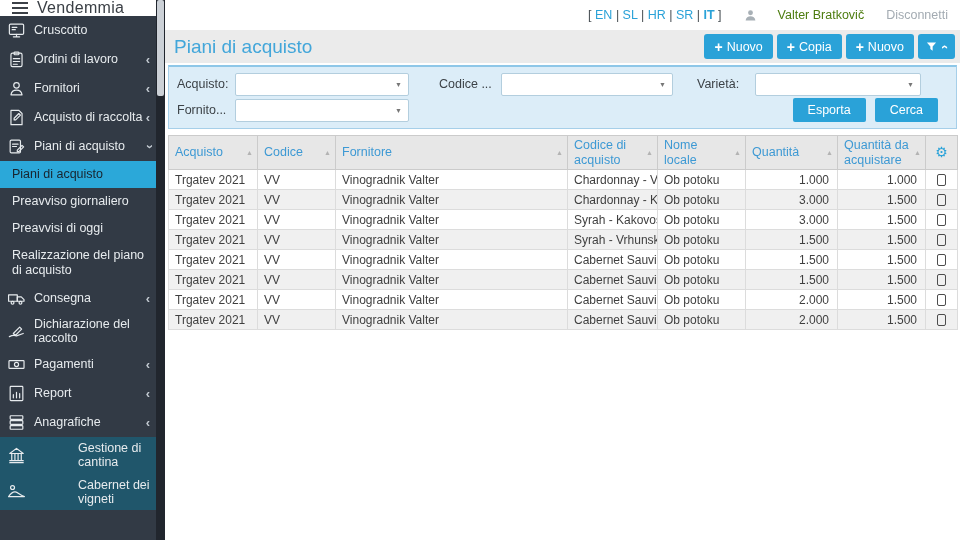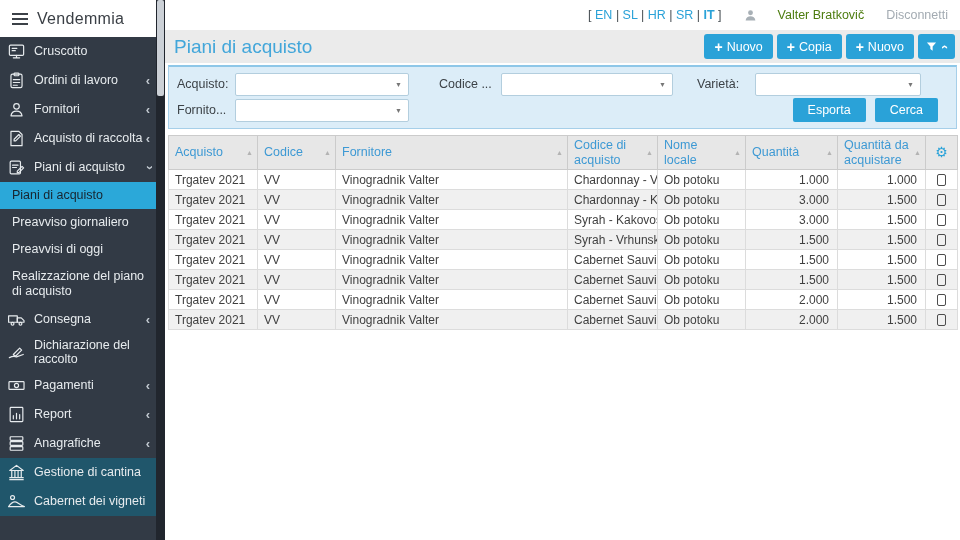--- a/index.html
+++ b/index.html
@@ -2,26 +2,26 @@
 <html style="--accent: #2aa2d8; --sidebar-bg: #323a45; --active-item: #2ba8d9; --teal-item: #20566b;"><head>
 <meta charset="utf-8">
 <style>
   * { margin:0; padding:0; box-sizing:border-box; }
   html,body { width:960px; height:540px; overflow:hidden; }
   body { font-family:"Liberation Sans","DejaVu Sans",sans-serif; background:#fff; color:#333; }
   .app { display:flex; width:960px; height:540px; }
 
   
   aside.sidebar { width:156px; height:540px; background:var(--sidebar-bg,#323a45); flex:0 0 156px; overflow:hidden; }
-  .side-head { height:37px; background:#fff; display:flex; align-items:center; gap:9px; padding-left:12px; }
+  .side-head { height:16px; background:#fff; display:flex; align-items:center; gap:9px; padding-left:12px; }
   .side-head .burger { width:16px; height:12px; display:inline-block; }
   .side-head .burger span { display:block; height:2px; background:#3c4147; margin-bottom:3px; }
   .side-head .app-title { font-size:16px; color:#3a3f45; letter-spacing:.3px; }
   .side-item { display:flex; align-items:center; min-height:29px; padding:4px 6px 4px 4px; color:#e7ebee; font-size:12.5px; cursor:pointer; }
-  .side-item.teal { background:var(--teal-item,#20566b); }
+  .side-item.teal { background:var(--teal-item,#20566b);gap:44px; }
   .side-item .ic { width:24px; height:20px; flex:0 0 24px; margin-right:6px; display:flex; align-items:center; justify-content:center; }
   .side-item .ic svg { width:19px; height:19px; stroke:#e7ebee; fill:none; stroke-width:1.5; stroke-linecap:round; stroke-linejoin:round; }
   .side-item .lbl { flex:1; line-height:1.15; }
   .chev { color:#c3cad1; font-size:13px; font-weight:bold; display:inline-block; line-height:1; }
   .chev.down { transform:rotate(-90deg); }
   .submenu { }
   .submenu-item { padding:6px 10px 6px 12px; font-size:12.5px; color:#e7ebee; line-height:1.2; cursor:pointer; }
   .submenu-item.active { background:var(--active-item,#2ba8d9); color:#18242e; }
   .side-rail { width:9px; flex:0 0 9px; background:#21262e; position:relative; }
   .rail-thumb { position:absolute; top:0; left:1px; width:7px; height:96px; background:#ccd1d7; border-radius:2px; }

